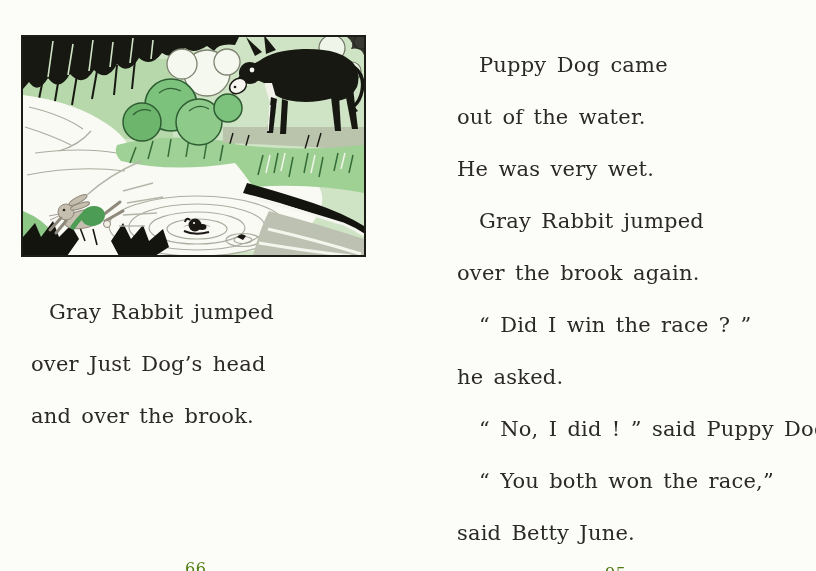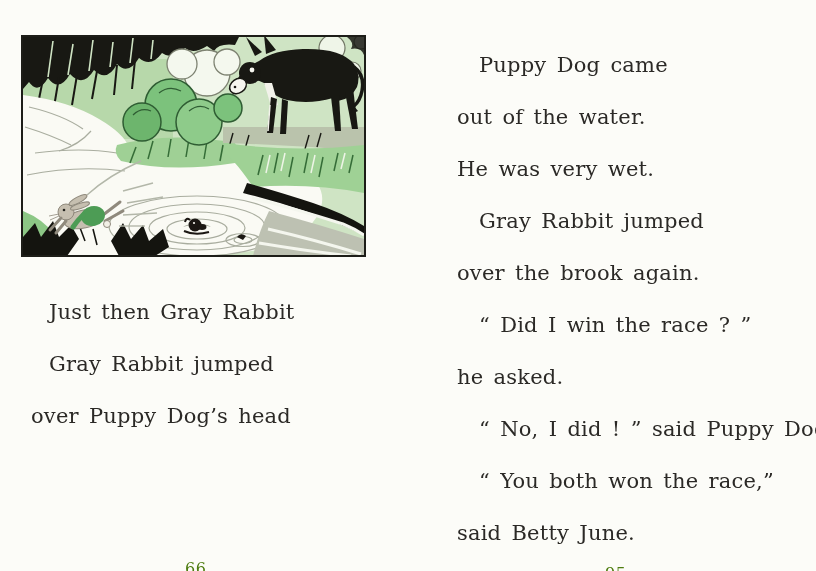--- a/index.html
+++ b/index.html
@@ -214,23 +214,23 @@
         <circle cx="173" cy="188" r="1.1" fill="#f6f6ef"></circle>
         <path d="M163,196 Q174,201 188,197" stroke="#1b1713" stroke-width="2" fill="none"></path>
         <path d="M216,202 q4,-5 9,-1 l-3,4 z" fill="#1b1713"></path>
       </g>
 
       <rect x="1" y="1" width="343" height="220" fill="none" stroke="#1d1d18" stroke-width="2"></rect>
     </svg>
   </figure>
 
   <div class="text-block">
-      <p class="line indent">Just then Gray Rabbit</p>
       <p class="line indent">Gray Rabbit jumped</p>
-      <p class="line">over Puppy Dog’s head</p>
+      <p class="line">over Just Dog’s head</p>
+      <p class="line">and over the brook.</p>
     </div>
 
   <div class="page-number">66</div>
 </div>
 
 <div class="page page-right">
   <div class="text-block">
       <p class="line indent">Puppy Dog came</p>
       <p class="line">out of the water.</p>
       <p class="line">He was very wet.</p>

